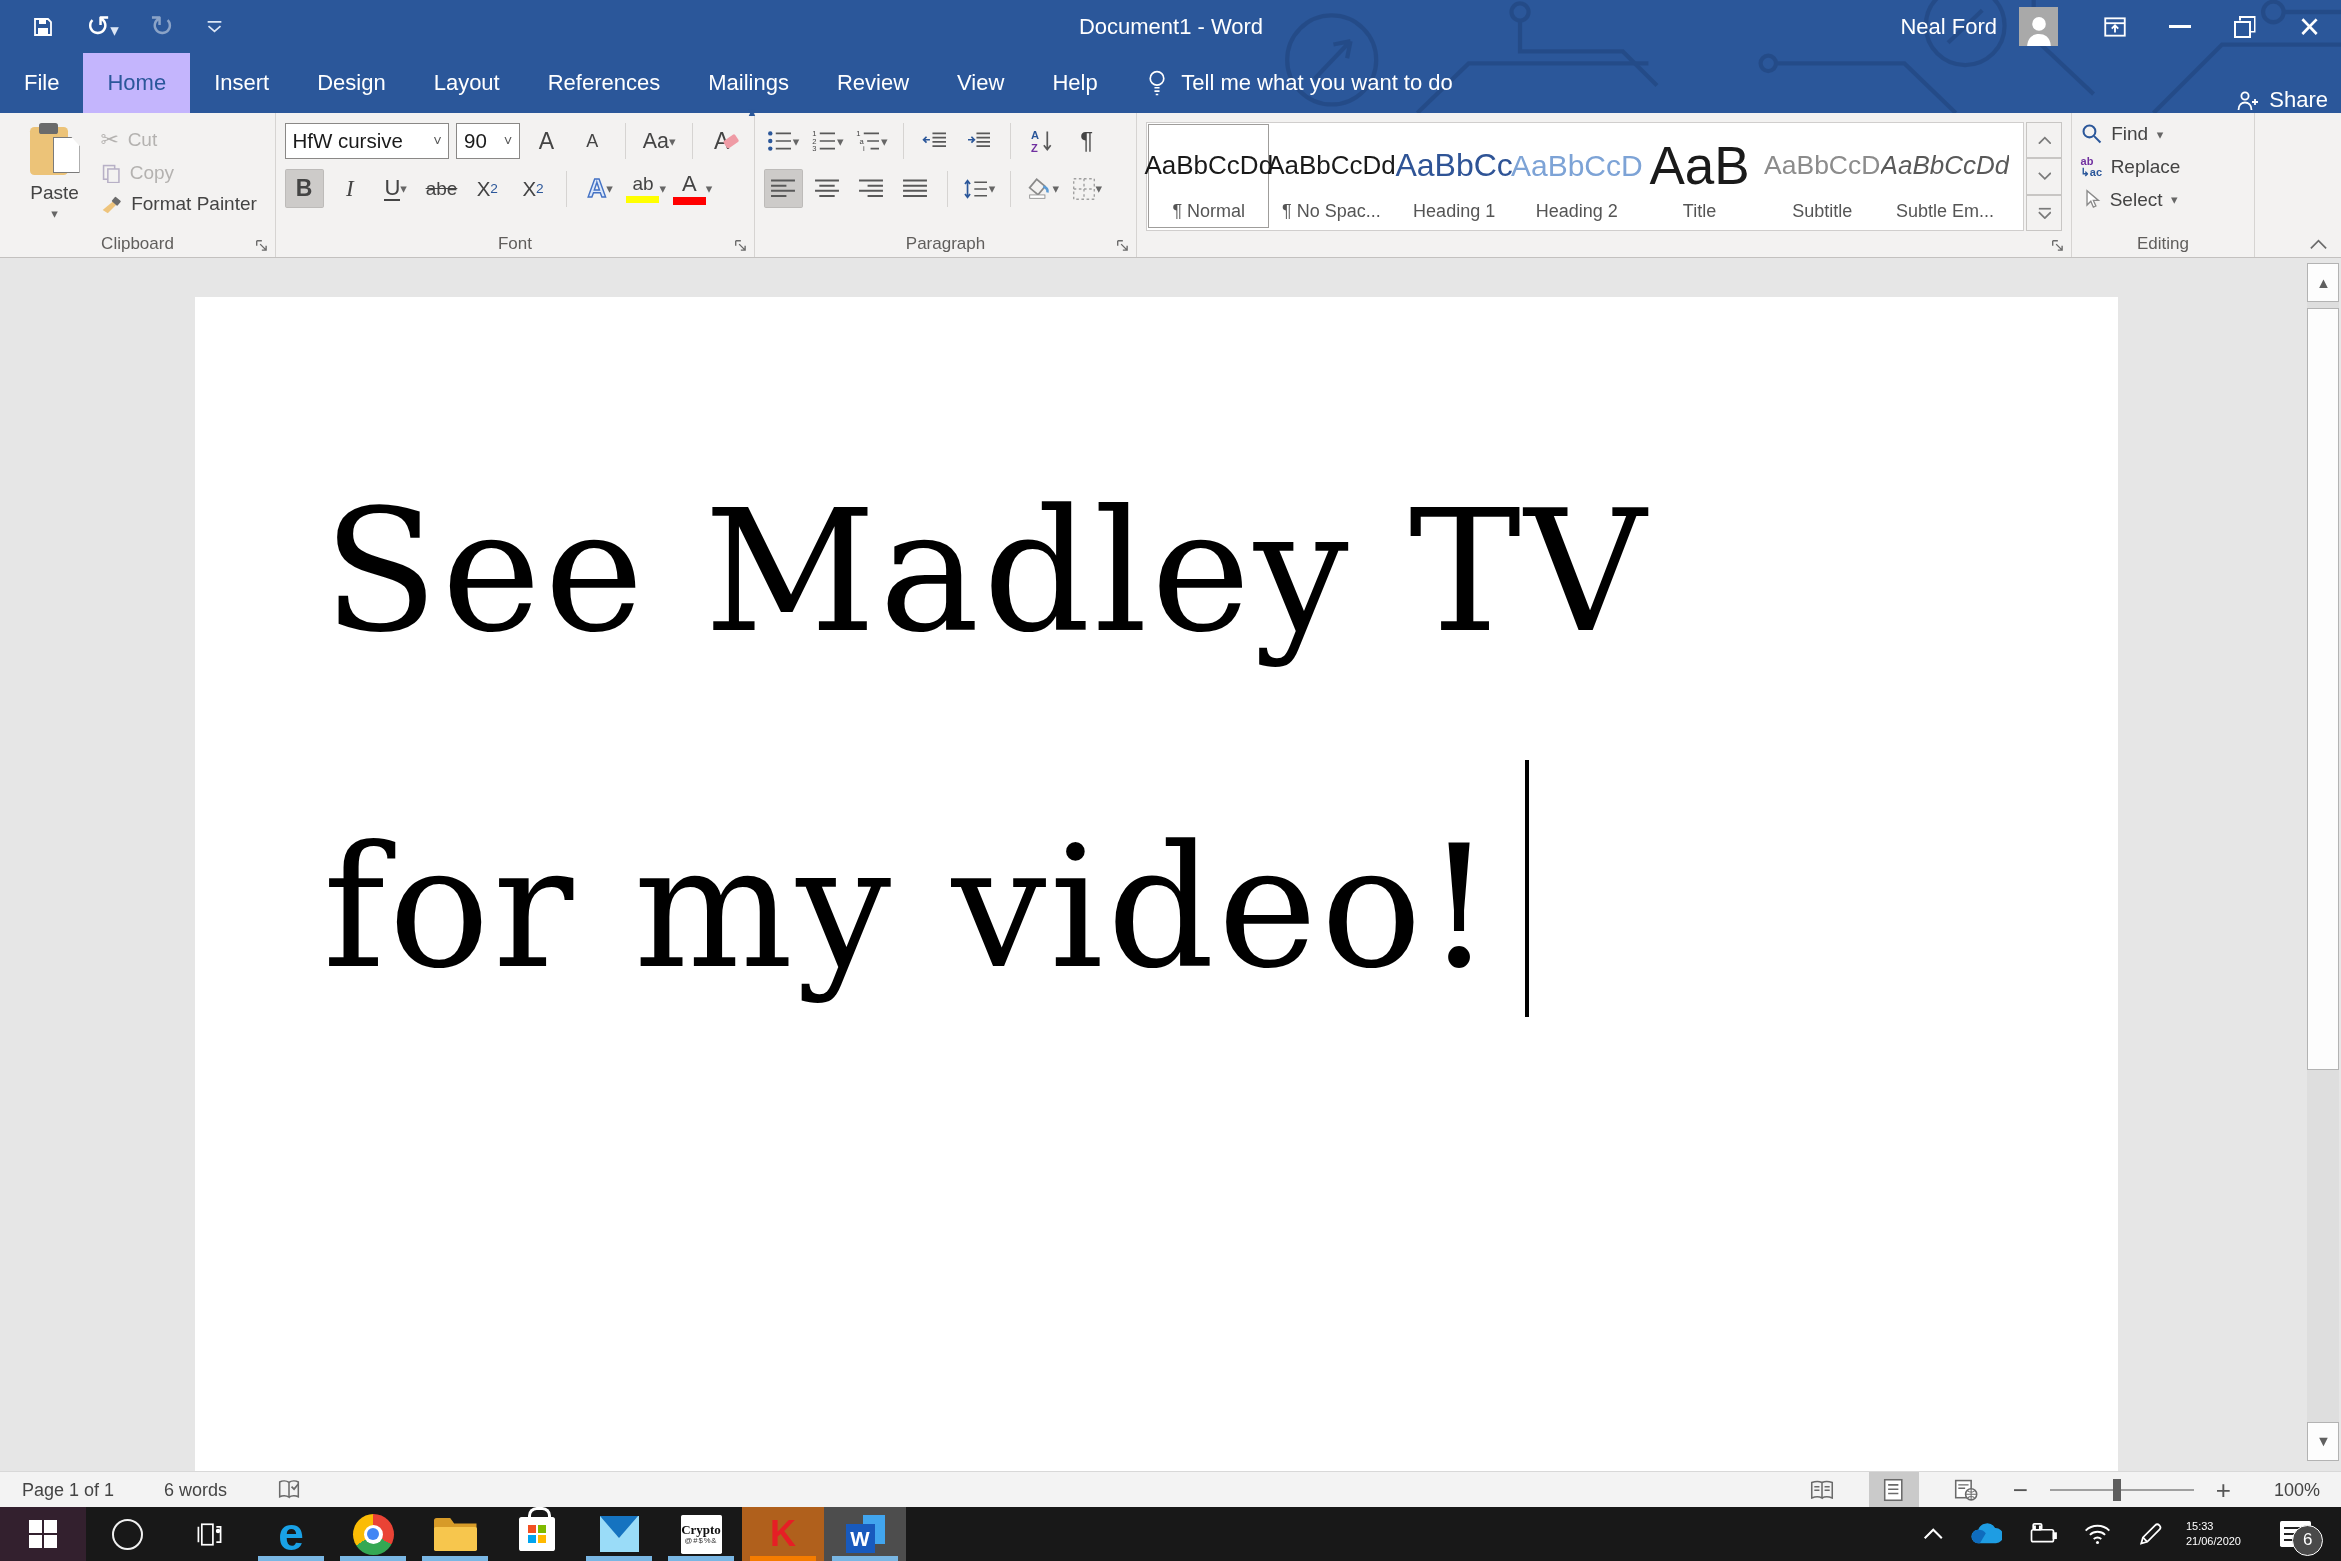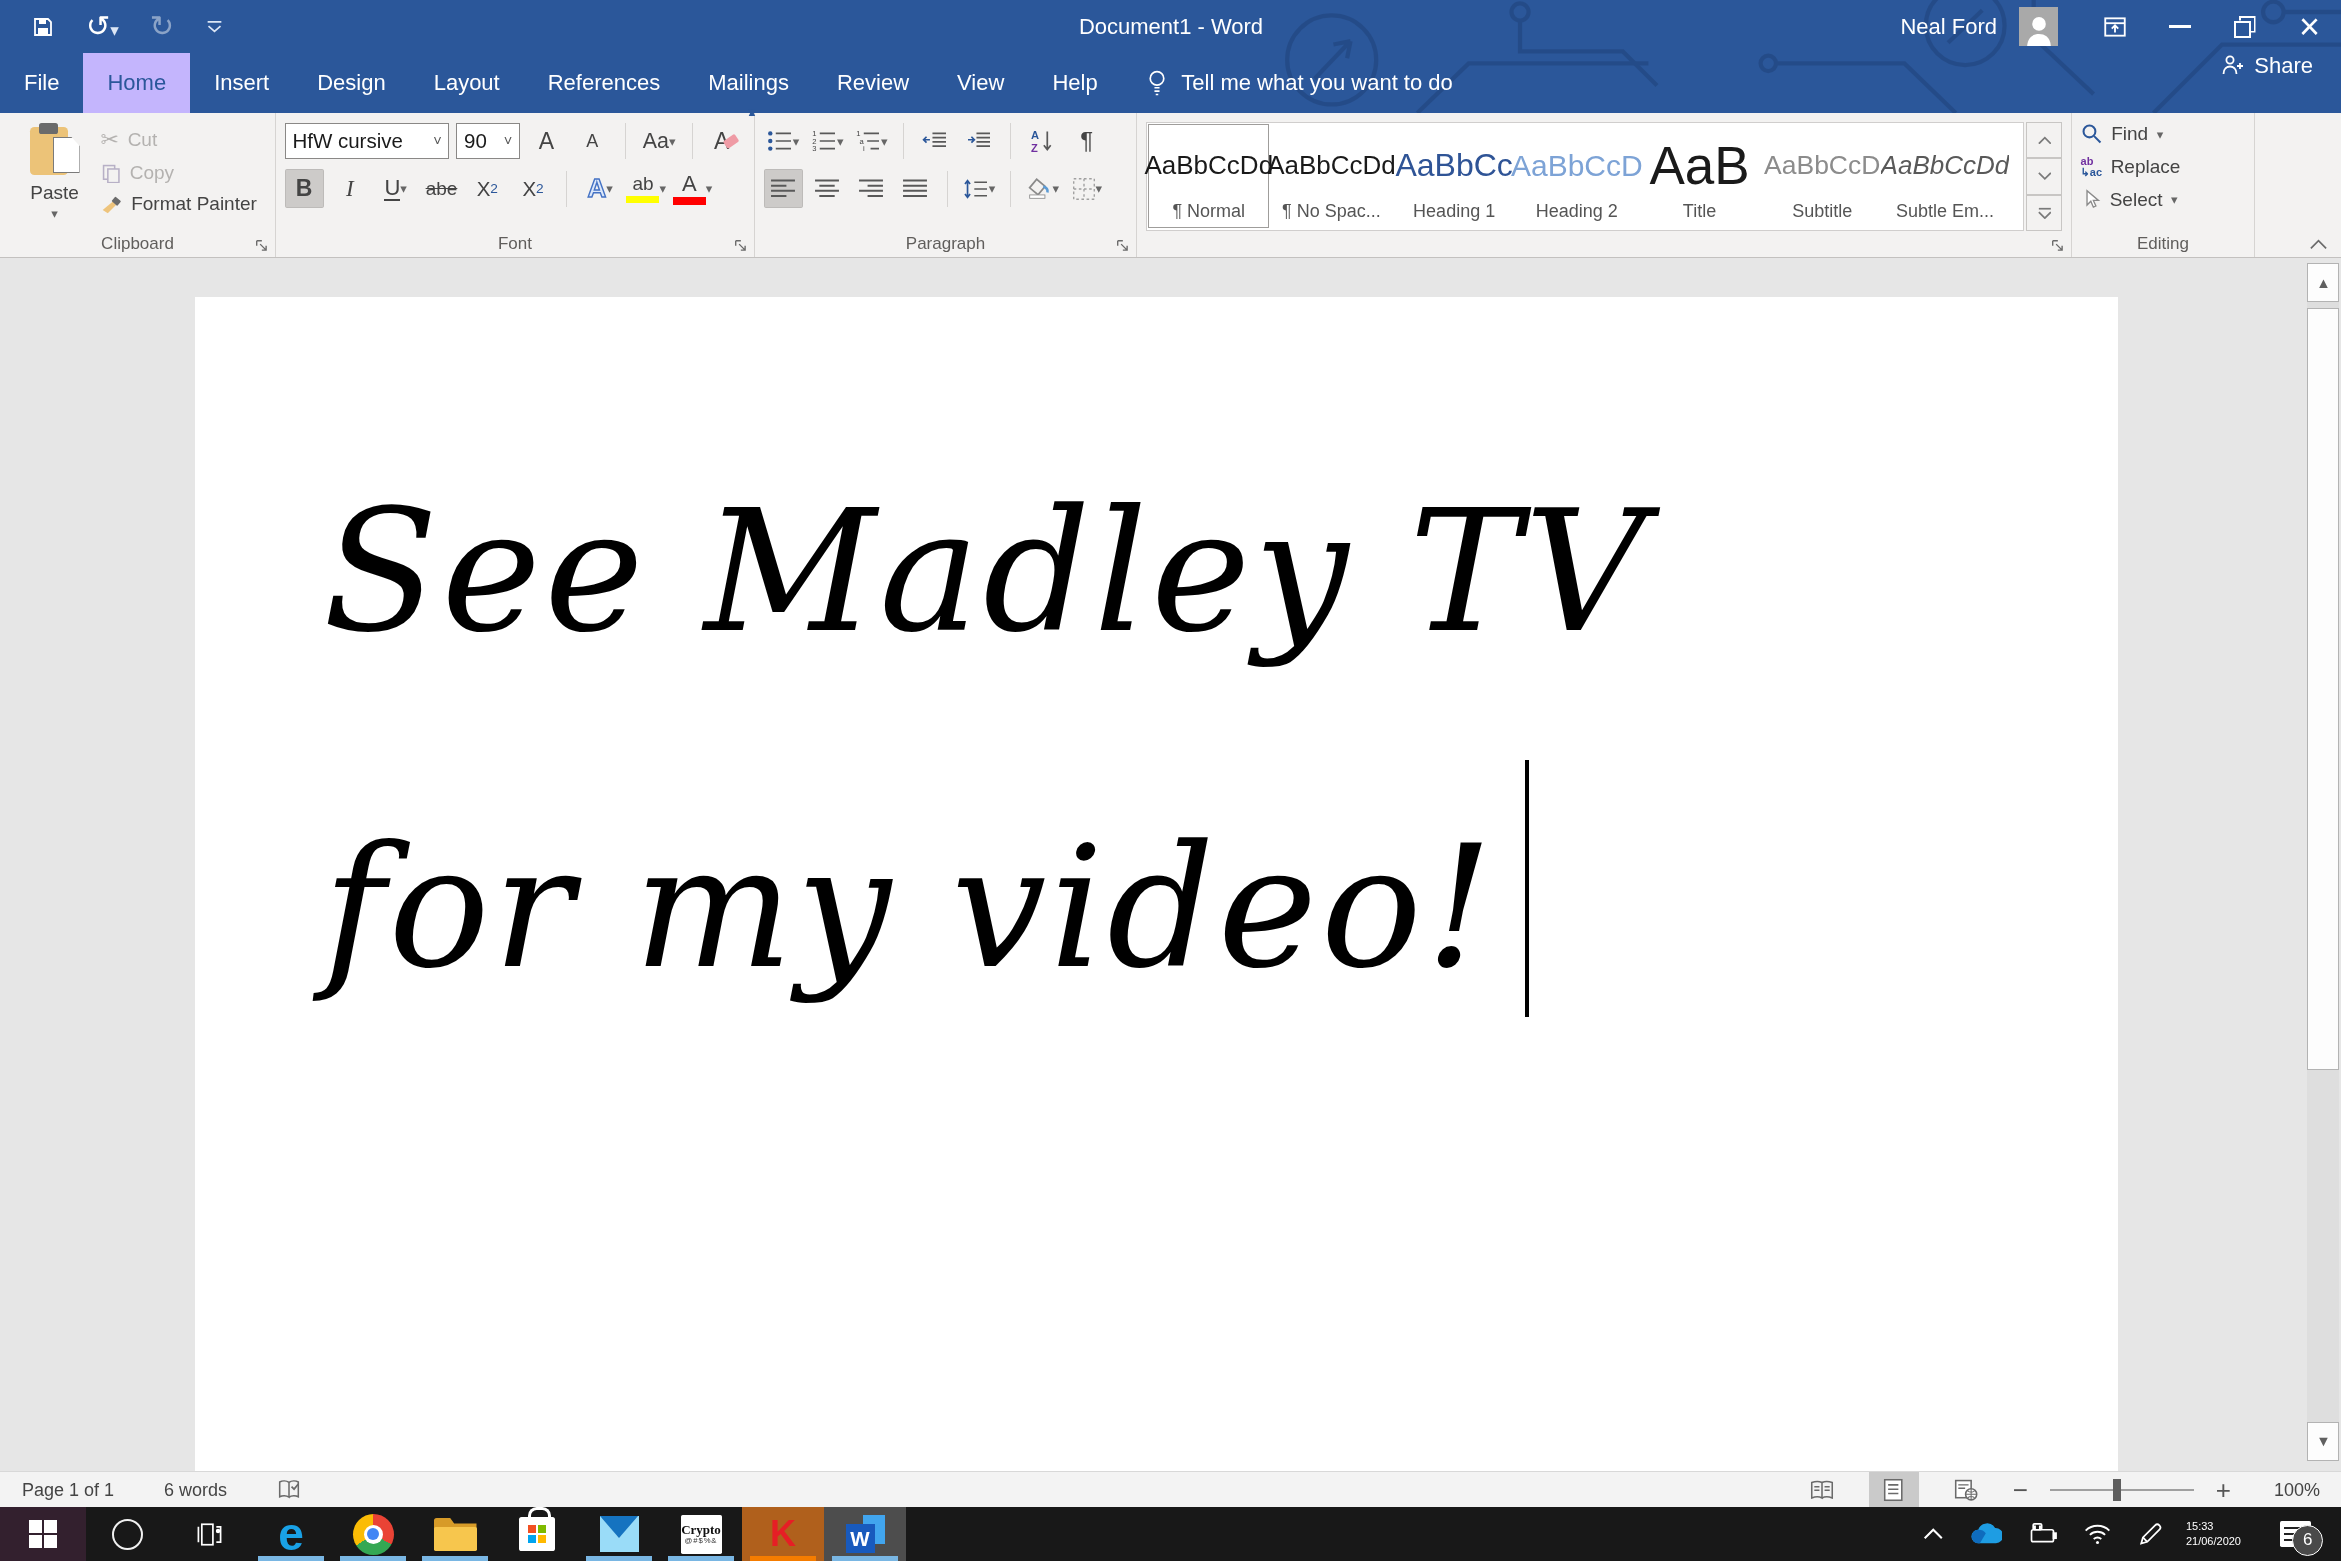--- a/index.html
+++ b/index.html
@@ -24,21 +24,21 @@
   .restore{position:relative;width:22px;height:22px}
   .restore .rb{position:absolute;left:0;bottom:0;width:17px;height:17px;border:2.1px solid #fff}
   .restore .rf{position:absolute;right:0;top:0;width:17px;height:17px;border:2.1px solid #fff;clip-path:polygon(0 0,100% 0,100% 100%,70% 100%,70% 30%,0 30%)}
   .closex{font-size:36px;font-weight:400;line-height:1}
 
   
   .tabrow{position:absolute;left:0;top:53px;right:0;height:60px;display:flex;align-items:stretch;color:#fff;font-size:22px;z-index:2}
   .tab{padding:0 24px;display:flex;align-items:center;cursor:default}
   .tab.active{background:#c4b5fd;color:#2b579a}
   .tellme{display:flex;align-items:center;gap:13.7px;margin-left:24px}
-  .share{margin-left:auto;display:flex;align-items:flex-start;gap:10.3px;padding-right:29px}
+  .share{margin-left:auto;display:flex;align-items:flex-end;gap:10.3px;padding-right:14px}
 
   
   .ribbon{position:absolute;left:0;top:113px;right:0;height:145px;background:#f3f2f1;border-bottom:0.9px solid #c3c1bf;display:flex;color:#444}
   .group{position:relative;border-right:0.9px solid #d6d4d2;display:flex;flex-direction:column;padding:8.6px 8.6px 26px}
   .grouplabel{position:absolute;bottom:2.6px;left:0;right:0;text-align:center;font-size:17px;color:#605e5c}
   .launcher{position:absolute;right:6px;bottom:4.3px}
   .collapse{position:absolute;right:13.7px;bottom:6.8px}
   .rtext{font-size:19px;color:#444}
   .disab{color:#b4b2b0}
   .chevs{font-size:13px;color:#666;line-height:1}
@@ -105,21 +105,21 @@
   
   .g-edit{width:183px}
   .editrows{display:flex;flex-direction:column;gap:10.3px;padding-top:1.7px}
   .editrow{display:flex;align-items:center;gap:8.6px;font-size:19px}
   .repico{font-size:11px;line-height:1.05;font-weight:bold}
   .g-fill{flex:1;border-right:none}
 
   
   .docarea{position:absolute;left:0;top:259px;right:0;height:1212px;background:#e6e6e6}
   .page{position:absolute;left:195px;top:38px;width:1923px;bottom:0;background:#fff}
-  .doctext{position:absolute;left:128px;top:107px;font-family:"DejaVu Serif",cursive;font-style:italic;font-size:168px;line-height:2.0;color:#000;white-space:nowrap;letter-spacing:3.4px}
+  .doctext{position:absolute;left:128px;top:107px;font-family:"DejaVu Serif",cursive;font-size:168px;line-height:2.0;color:#000;white-space:nowrap;letter-spacing:3.4px}
   .caret{display:inline-block;width:3.4px;height:257px;background:#000;margin-left:29px;vertical-align:-51px}
   .sb{position:absolute;right:2.6px;top:4.3px;bottom:10.3px;width:32px;background:#dedede}
   .sbbtn{position:absolute;left:0;width:32px;height:39px;background:#fdfdfd;border:0.9px solid #b3b3b3;display:flex;align-items:center;justify-content:center;color:#606060;font-size:14.6px}
   .sbup{top:0}.sbdn{bottom:0}
   .sbthumb{position:absolute;left:0;top:45px;width:32px;height:762px;background:#fdfdfd;border:0.9px solid #b3b3b3}
 
   
   .statusbar{position:absolute;left:0;top:1471px;right:0;height:37px;background:#f3f3f3;border-top:0.9px solid #d8d8d8;display:flex;align-items:center;font-size:18px;color:#444}
   .st-left{display:flex;align-items:center;gap:50px;padding-left:22px}
   .st-right{margin-left:auto;display:flex;align-items:center;gap:22px;padding-right:22px}

